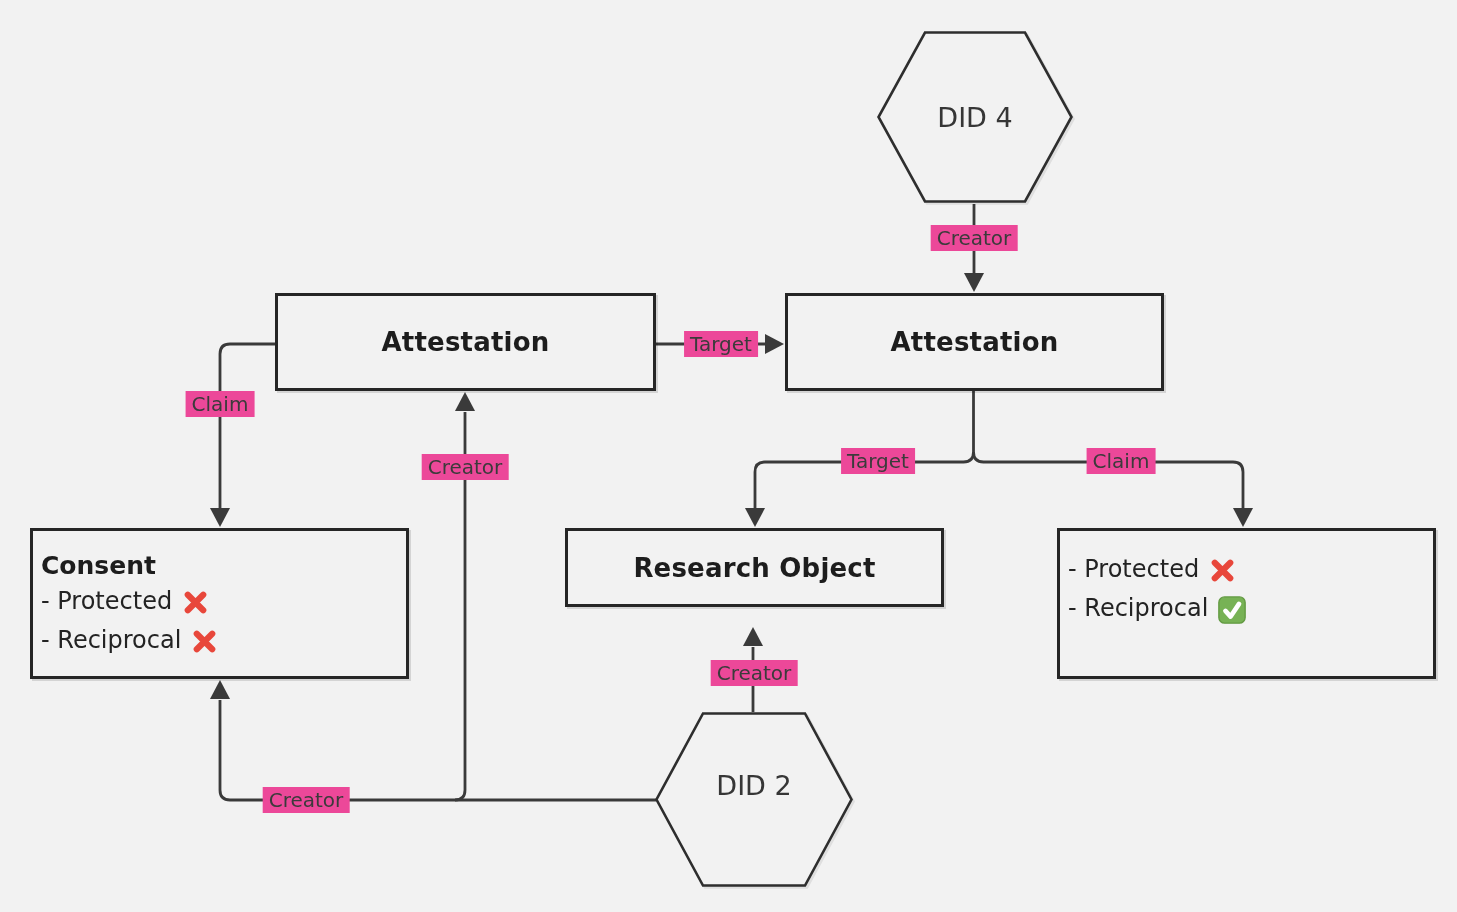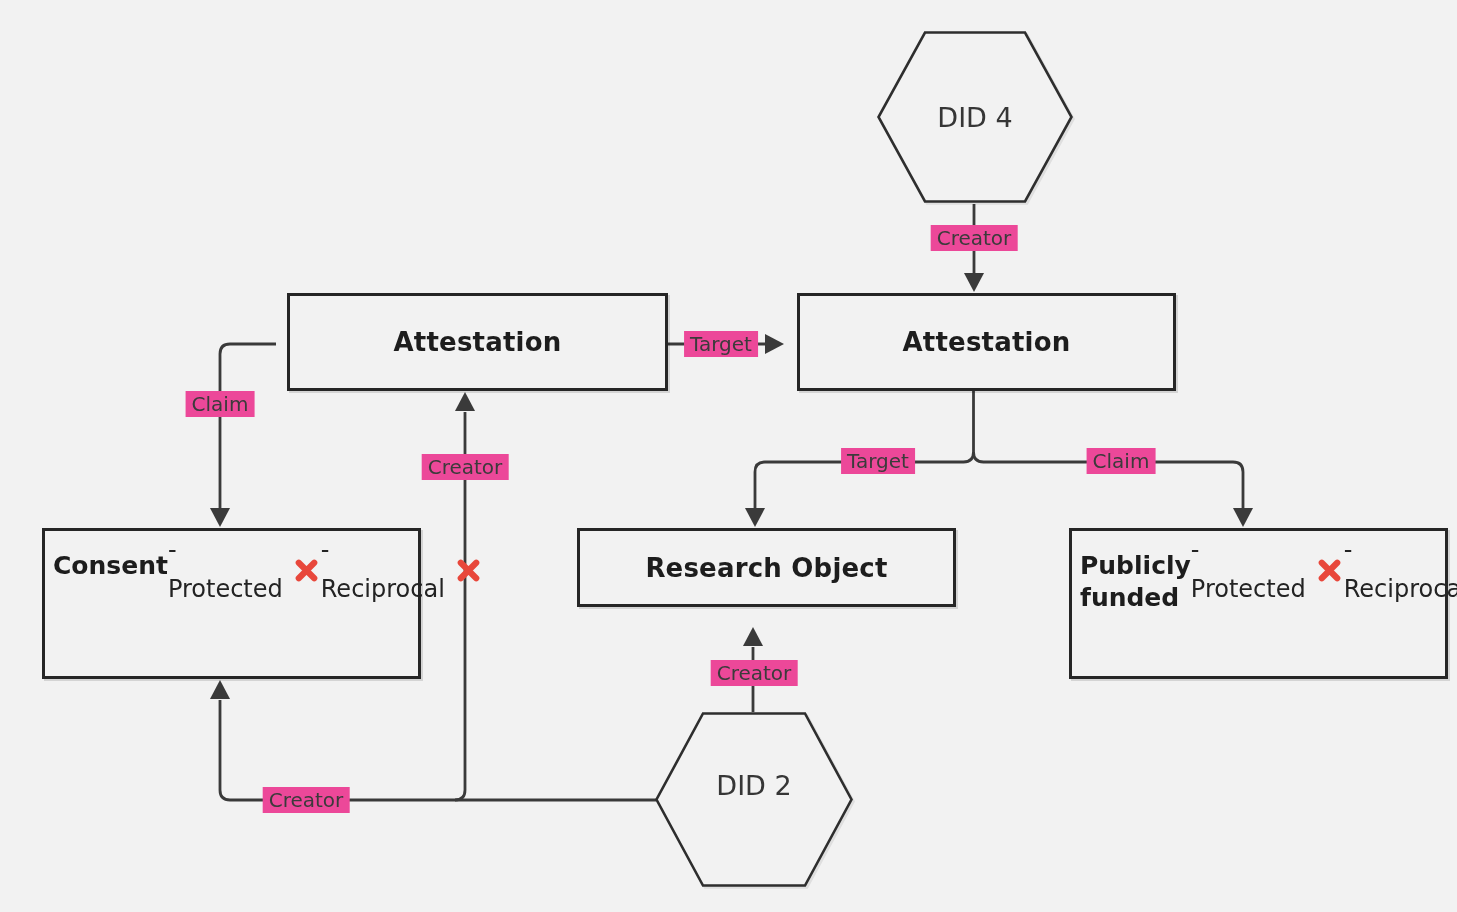--- a/index.html
+++ b/index.html
@@ -5,28 +5,28 @@
   html,body{margin:0;padding:0;background:#f2f2f2;}
   .canvas{
     position:relative;width:1457px;height:912px;background:#f2f2f2;
     font-family:"DejaVu Sans","Liberation Sans",sans-serif;overflow:hidden;
   }
   svg.wires{position:absolute;left:0;top:0;width:1457px;height:912px;}
   .node{position:absolute;box-sizing:border-box;}
   .box{
     border:3px solid #262626;background:#f2f2f2;
     box-shadow:2px 2px 0 rgba(0,0,0,0.12);
-    display:flex;align-items:center;justify-content:center;margin-left:12px;
+    display:flex;align-items:center;justify-content:center;
   }
   .box-title{font-weight:bold;font-size:26px;color:#1d1d1d;letter-spacing:0.2px;}
   .hex{display:flex;align-items:center;justify-content:center;}
   .hex svg{position:absolute;left:0;top:0;filter:drop-shadow(2px 2px 0 rgba(0,0,0,0.08));}
   .hex-label{position:relative;font-size:27px;color:#363636;}
   .info{
-    display:flex;flex-direction:row;align-items:flex-start;justify-content:flex-start;
+    display:flex;flex-direction:column;align-items:flex-start;justify-content:flex-start;
     padding:19px 8px 0 8px;
   }
   .info-title{font-size:25px;font-weight:bold;color:#1d1d1d;line-height:32px;}
   .info-row{font-size:24px;color:#232323;line-height:39px;height:39px;display:flex;align-items:center;}
   .row-icon{display:inline-flex;margin-left:9px;position:relative;top:1px;}
   .edge-label{
     position:absolute;transform:translate(-50%,-50%);
     font-size:20px;color:#3b3b3b;background:#ec4899;
     padding:0 6px;white-space:nowrap;line-height:26px;
   }
@@ -109,21 +109,20 @@
       <span>- Reciprocal</span>
       <span class="row-icon">
         <svg width="29" height="29" viewBox="0 0 30 30">
           <path d="M7 7 L23 23 M23 7 L7 23" stroke="#e8473b" stroke-width="6.4" stroke-linecap="round"></path>
         </svg>
       </span>
     </div>
   </div>
 
   <div class="node box info" style="left:1057px;top:528px;width:379px;height:151px;">
-    <div class="info-title">Publicly funded</div>
     <div class="info-row">
       <span>- Protected</span>
       <span class="row-icon">
         <svg width="29" height="29" viewBox="0 0 30 30">
           <path d="M7 7 L23 23 M23 7 L7 23" stroke="#e8473b" stroke-width="6.4" stroke-linecap="round"></path>
         </svg>
       </span>
     </div>
     <div class="info-row">
       <span>- Reciprocal</span>

